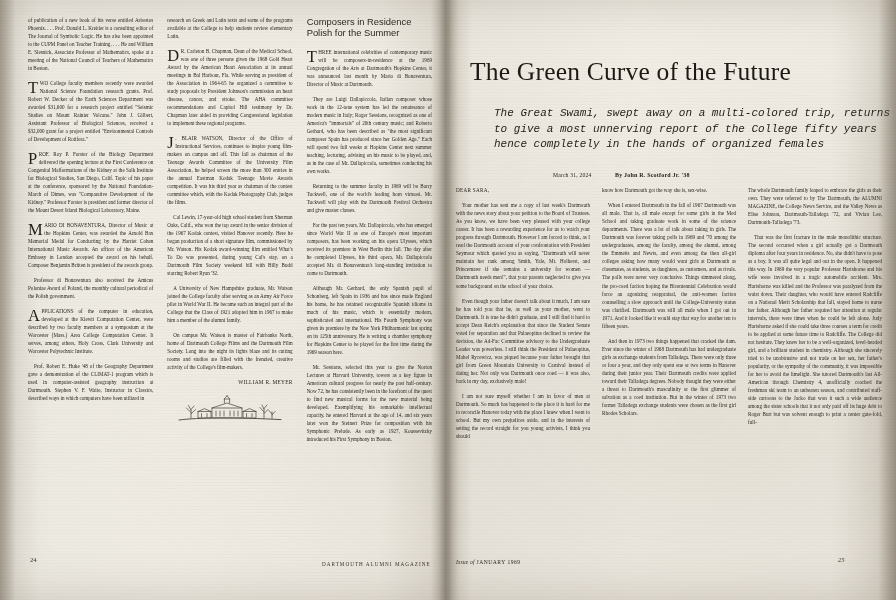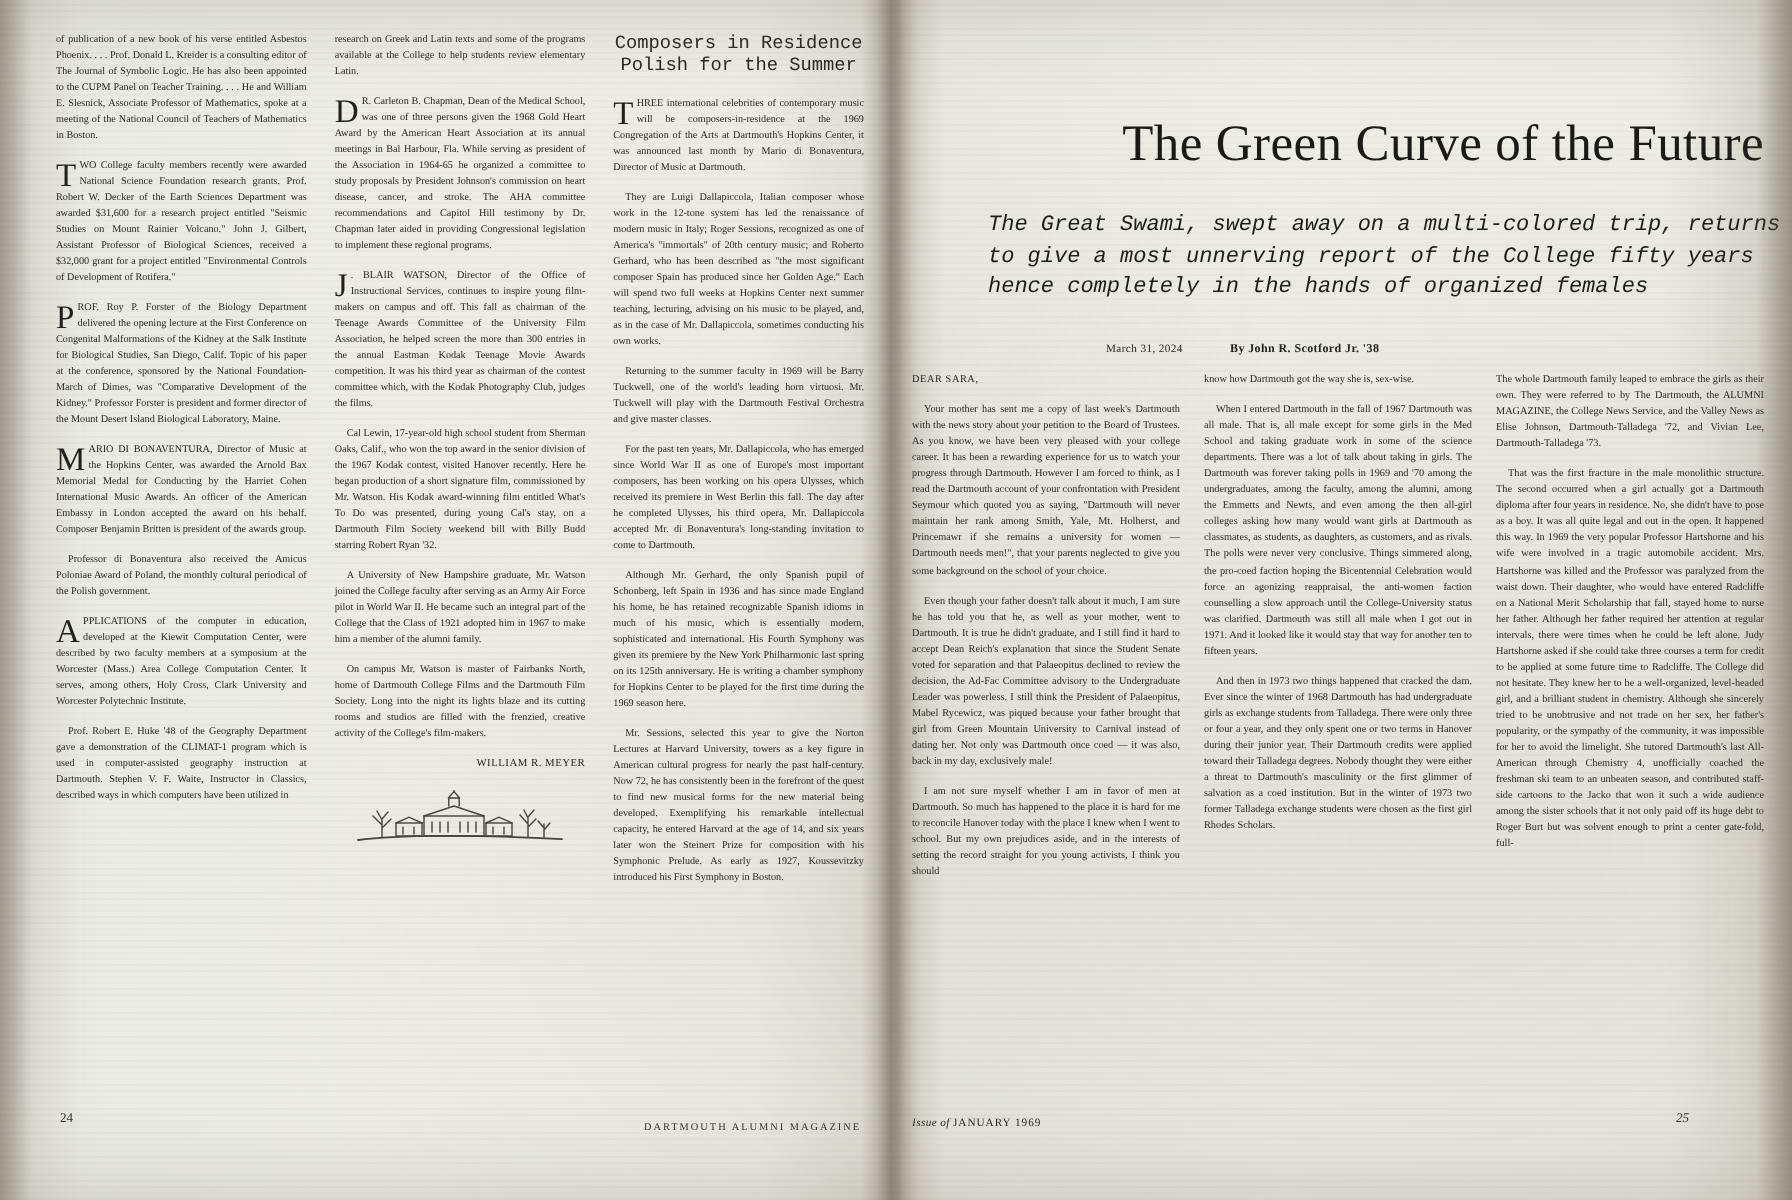--- a/index.html
+++ b/index.html
@@ -59,23 +59,23 @@
 
   
   p.drop{text-indent:0;}
   p.drop .dc{
     float:left;font-size:16.5px;line-height:13px;
     padding:1px 1.6px 0 0;margin-top:1px;
     font-family:"Liberation Serif", serif;color:#231f1a;
   }
 
   .colhead{
-    font-size:9.4px;line-height:11.4px;text-align:center;
+    font-size:9.4px;line-height:11.4px;
     margin:0 0 9px 0;color:#2b2720;
-    font-family:Liberation Mono, monospace;
+    font-family:Liberation Sans, sans-serif;
   }
 
   .byline{
     text-align:right;font-variant:small-caps;font-size:5.4px;
     letter-spacing:.25px;margin:6px 0 0 0;color:#2b2720;
   }
 
   .vignette{margin:9px 0 0 0;text-align:center;}
   .vignette svg{display:block;margin:0 auto;opacity:.85;}
 
@@ -93,21 +93,21 @@
   #issue-line{
     position:absolute;left:456px;top:559px;
     font-size:5.6px;color:#2f2a23;letter-spacing:.2px;
   }
   #issue-line .it{font-style:italic;}
   #issue-line .sc2{font-variant:small-caps;letter-spacing:.5px;}
 
   
   #art-title{
     position:absolute;left:470px;top:58px;width:412px;
-    text-align:right;font-size:25.5px;line-height:28px;
+    text-align:left;font-size:25.5px;line-height:28px;
     color:#1d1a16;letter-spacing:.2px;
     font-family:"Liberation Serif", serif;
   }
   #art-deck{
     position:absolute;left:494px;top:106px;width:402px;
     font-style:italic;font-size:11px;line-height:15.6px;
     color:#201d18;text-align:left;
     font-family:Liberation Mono, monospace;
   }
   #art-date{

